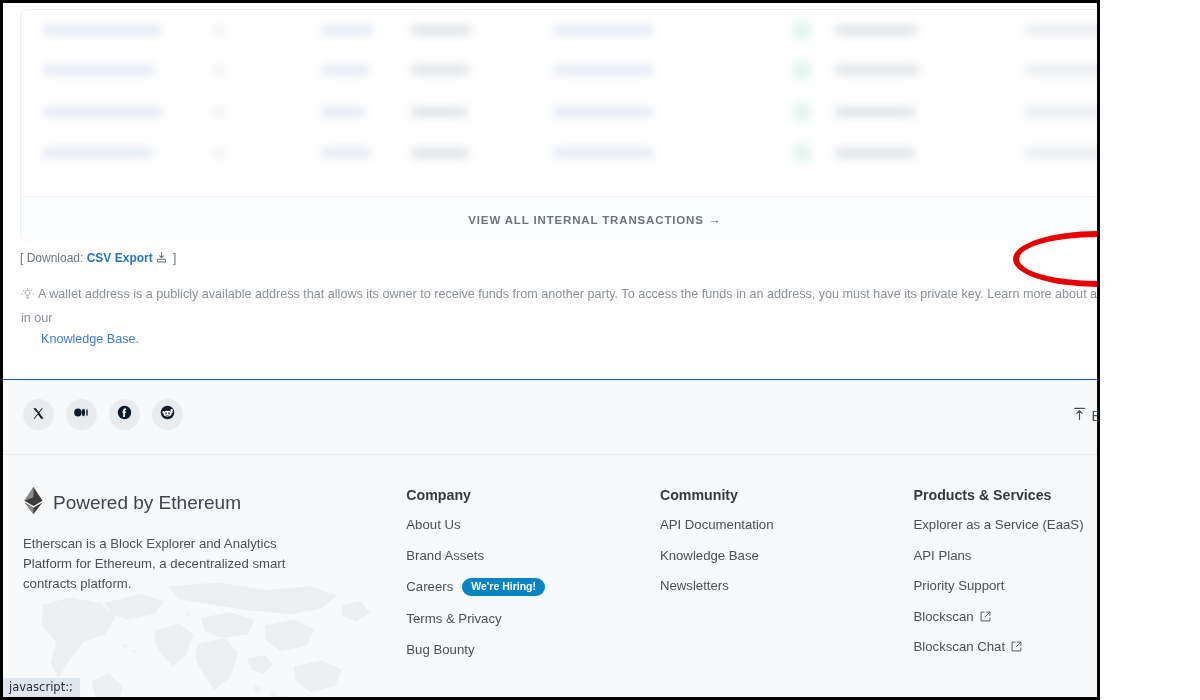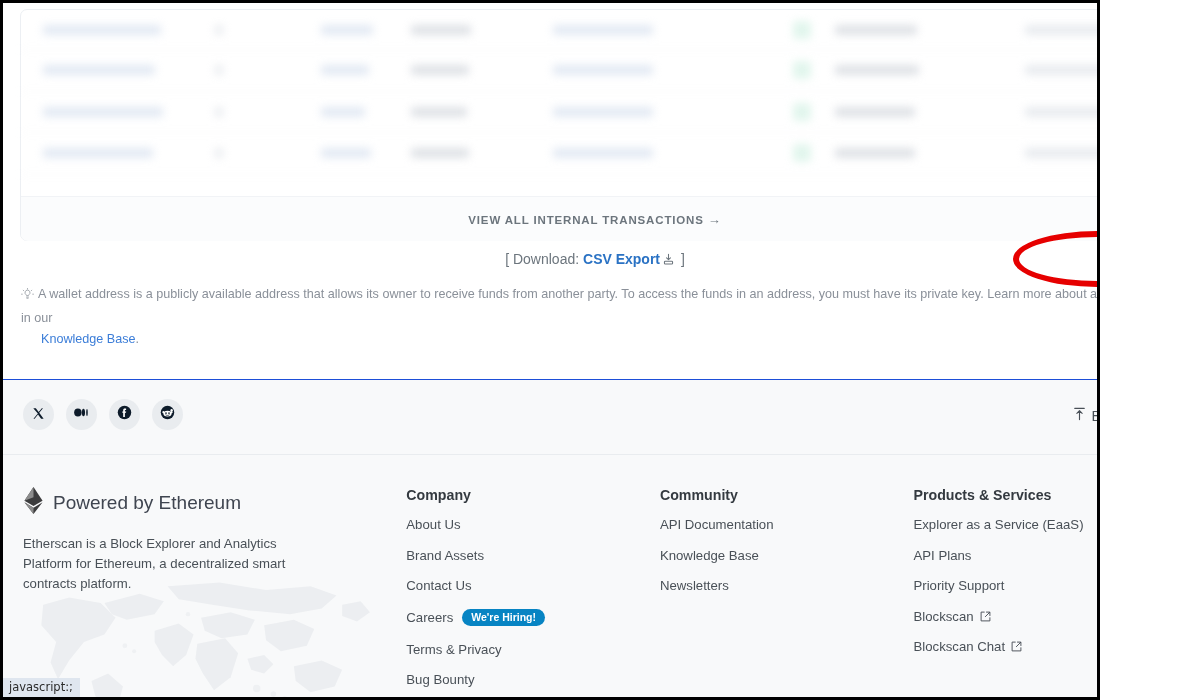--- a/index.html
+++ b/index.html
@@ -88,22 +88,22 @@
     text-decoration: none;
     white-space: nowrap;
   }
   .view-all .arrow { font-weight: 400; font-size: 13px; }
 
   
   .download-row {
     position: absolute;
     left: 17px; top: 248px;
     width: 1150px;
-    text-align: center;
-    font-size: 14px;
+    text-align: left;
+    font-size: 12px;
     color: #6c757d;
   }
   .download-row .lnk {
     color: #2a72c4;
     font-weight: 700;
     text-decoration: none;
   }
   .dl-icon { display: inline-block; vertical-align: -2px; margin: 0 2px; }
 
   
@@ -485,23 +485,20 @@
 
       <div class="f-col">
         <div class="f-head">Company</div>
         <a class="f-link" href="#">
               <span>About Us</span>
             </a>
         <a class="f-link" href="#">
               <span>Brand Assets</span>
             </a>
         <a class="f-link" href="#">
-              <span>Contact Us</span>
-            </a>
-        <a class="f-link" href="#">
               <span>Careers</span>
               <span class="hiring">We're Hiring!</span>
             </a>
         <a class="f-link" href="#">
               <span>Terms &amp; Privacy</span>
             </a>
         <a class="f-link" href="#">
               <span>Bug Bounty</span>
             </a>
       </div>

